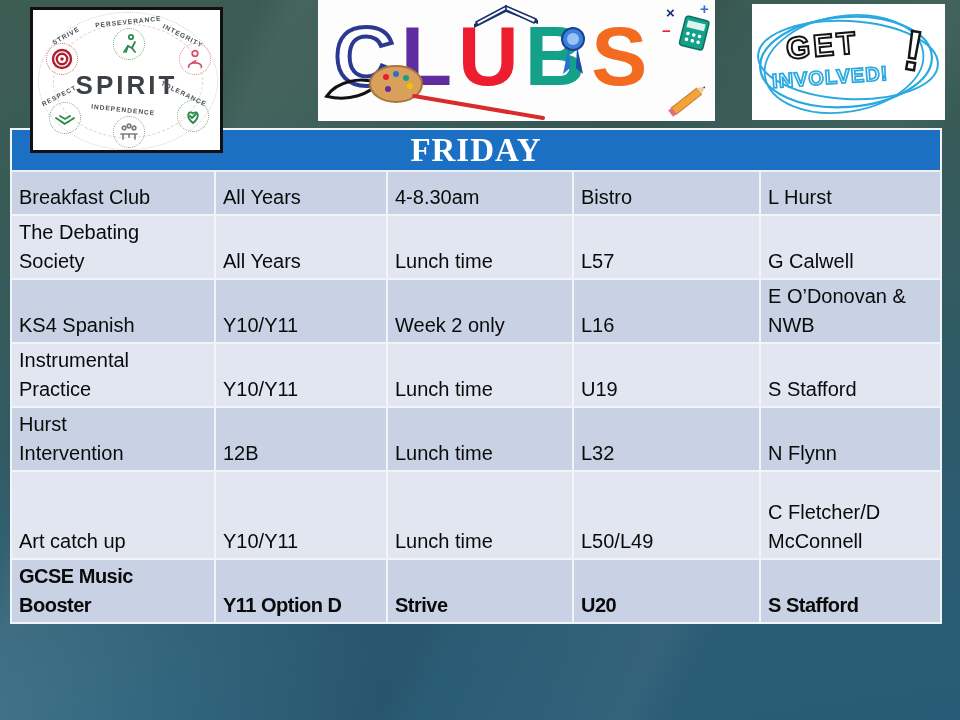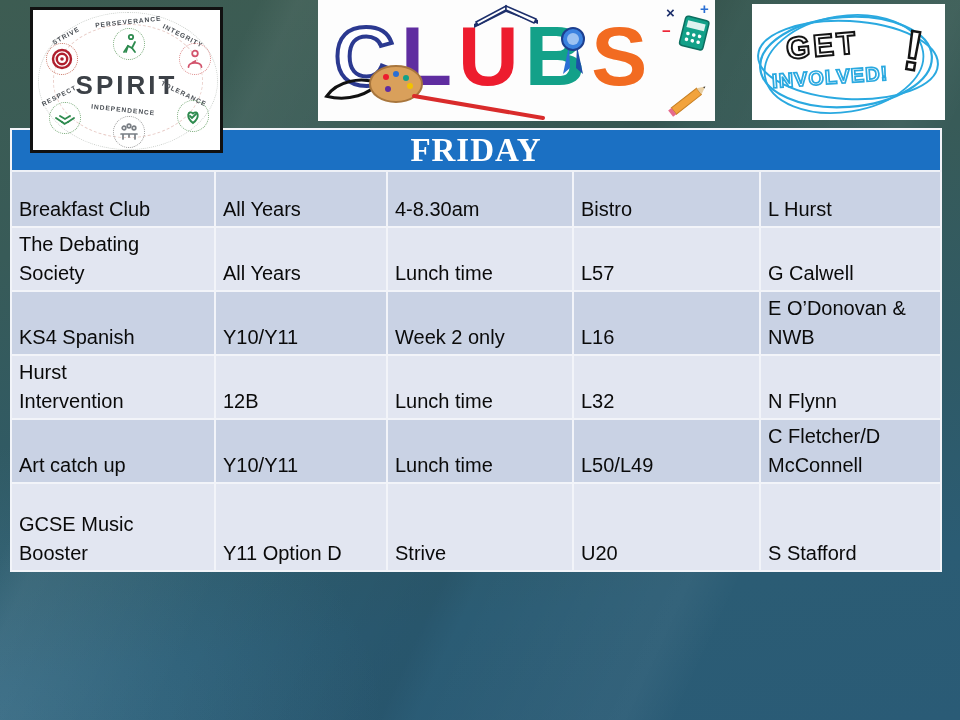--- a/index.html
+++ b/index.html
@@ -64,21 +64,21 @@
   .sched td,.sched th{border:2px solid #f2f4f9;box-sizing:border-box;overflow:hidden;}
   .title-row td{height:40px;background:#1b70c3;border-bottom:2px solid #eef1f7;}
   .title-text{color:#fff;font-family:Liberation Serif, serif;font-weight:700;font-size:33px;
     letter-spacing:1px;text-align:center;display:block;line-height:38px;}
   .head-row th{height:44px;background:#1b70c3;color:#000;font-weight:700;font-size:21px;text-align:center;
     vertical-align:middle;text-decoration:underline;text-decoration-thickness:2px;text-underline-offset:4px;}
   .sched tbody td{vertical-align:bottom;font-size:20px;line-height:29px;color:#0a0a0a;
     padding:2px 8px 2px 7px;background:#c9d2e4;}
   .sched tbody tr:nth-child(even) td{background:#e2e6f1;}
   .sched tbody td:first-child{padding-right:42px;}
-  .sched tbody tr:nth-child(1){height:56px;}
+  .sched tbody tr:nth-child(1){height:44px;}
   .sched tbody tr:nth-child(2){height:60px;}
   .sched tbody tr:nth-child(3){height:62px;}
   .sched tbody tr:nth-child(4){height:62px;}
   .sched tbody tr:nth-child(5){height:60px;}
   .sched tbody tr:nth-child(6){height:88px;}
   .sched tbody tr:nth-child(7){height:63px;letter-spacing:-0.5px;font-weight:bold;}
 </style>
 </head>
 <body>
 
@@ -239,20 +239,27 @@
         </tr>
 
         <tr>
           <td>KS4 Spanish</td>
           <td>Y10/Y11</td>
           <td>Week 2 only</td>
           <td>L16</td>
           <td>E O’Donovan &amp; NWB</td>
         </tr>
 
+        <tr>
+          <td>Instrumental Practice</td>
+          <td>Y10/Y11</td>
+          <td>Lunch time</td>
+          <td>U19</td>
+          <td>S Stafford</td>
+        </tr>
 
         <tr>
           <td>Hurst Intervention</td>
           <td>12B</td>
           <td>Lunch time</td>
           <td>L32</td>
           <td>N Flynn</td>
         </tr>
 
         <tr>

